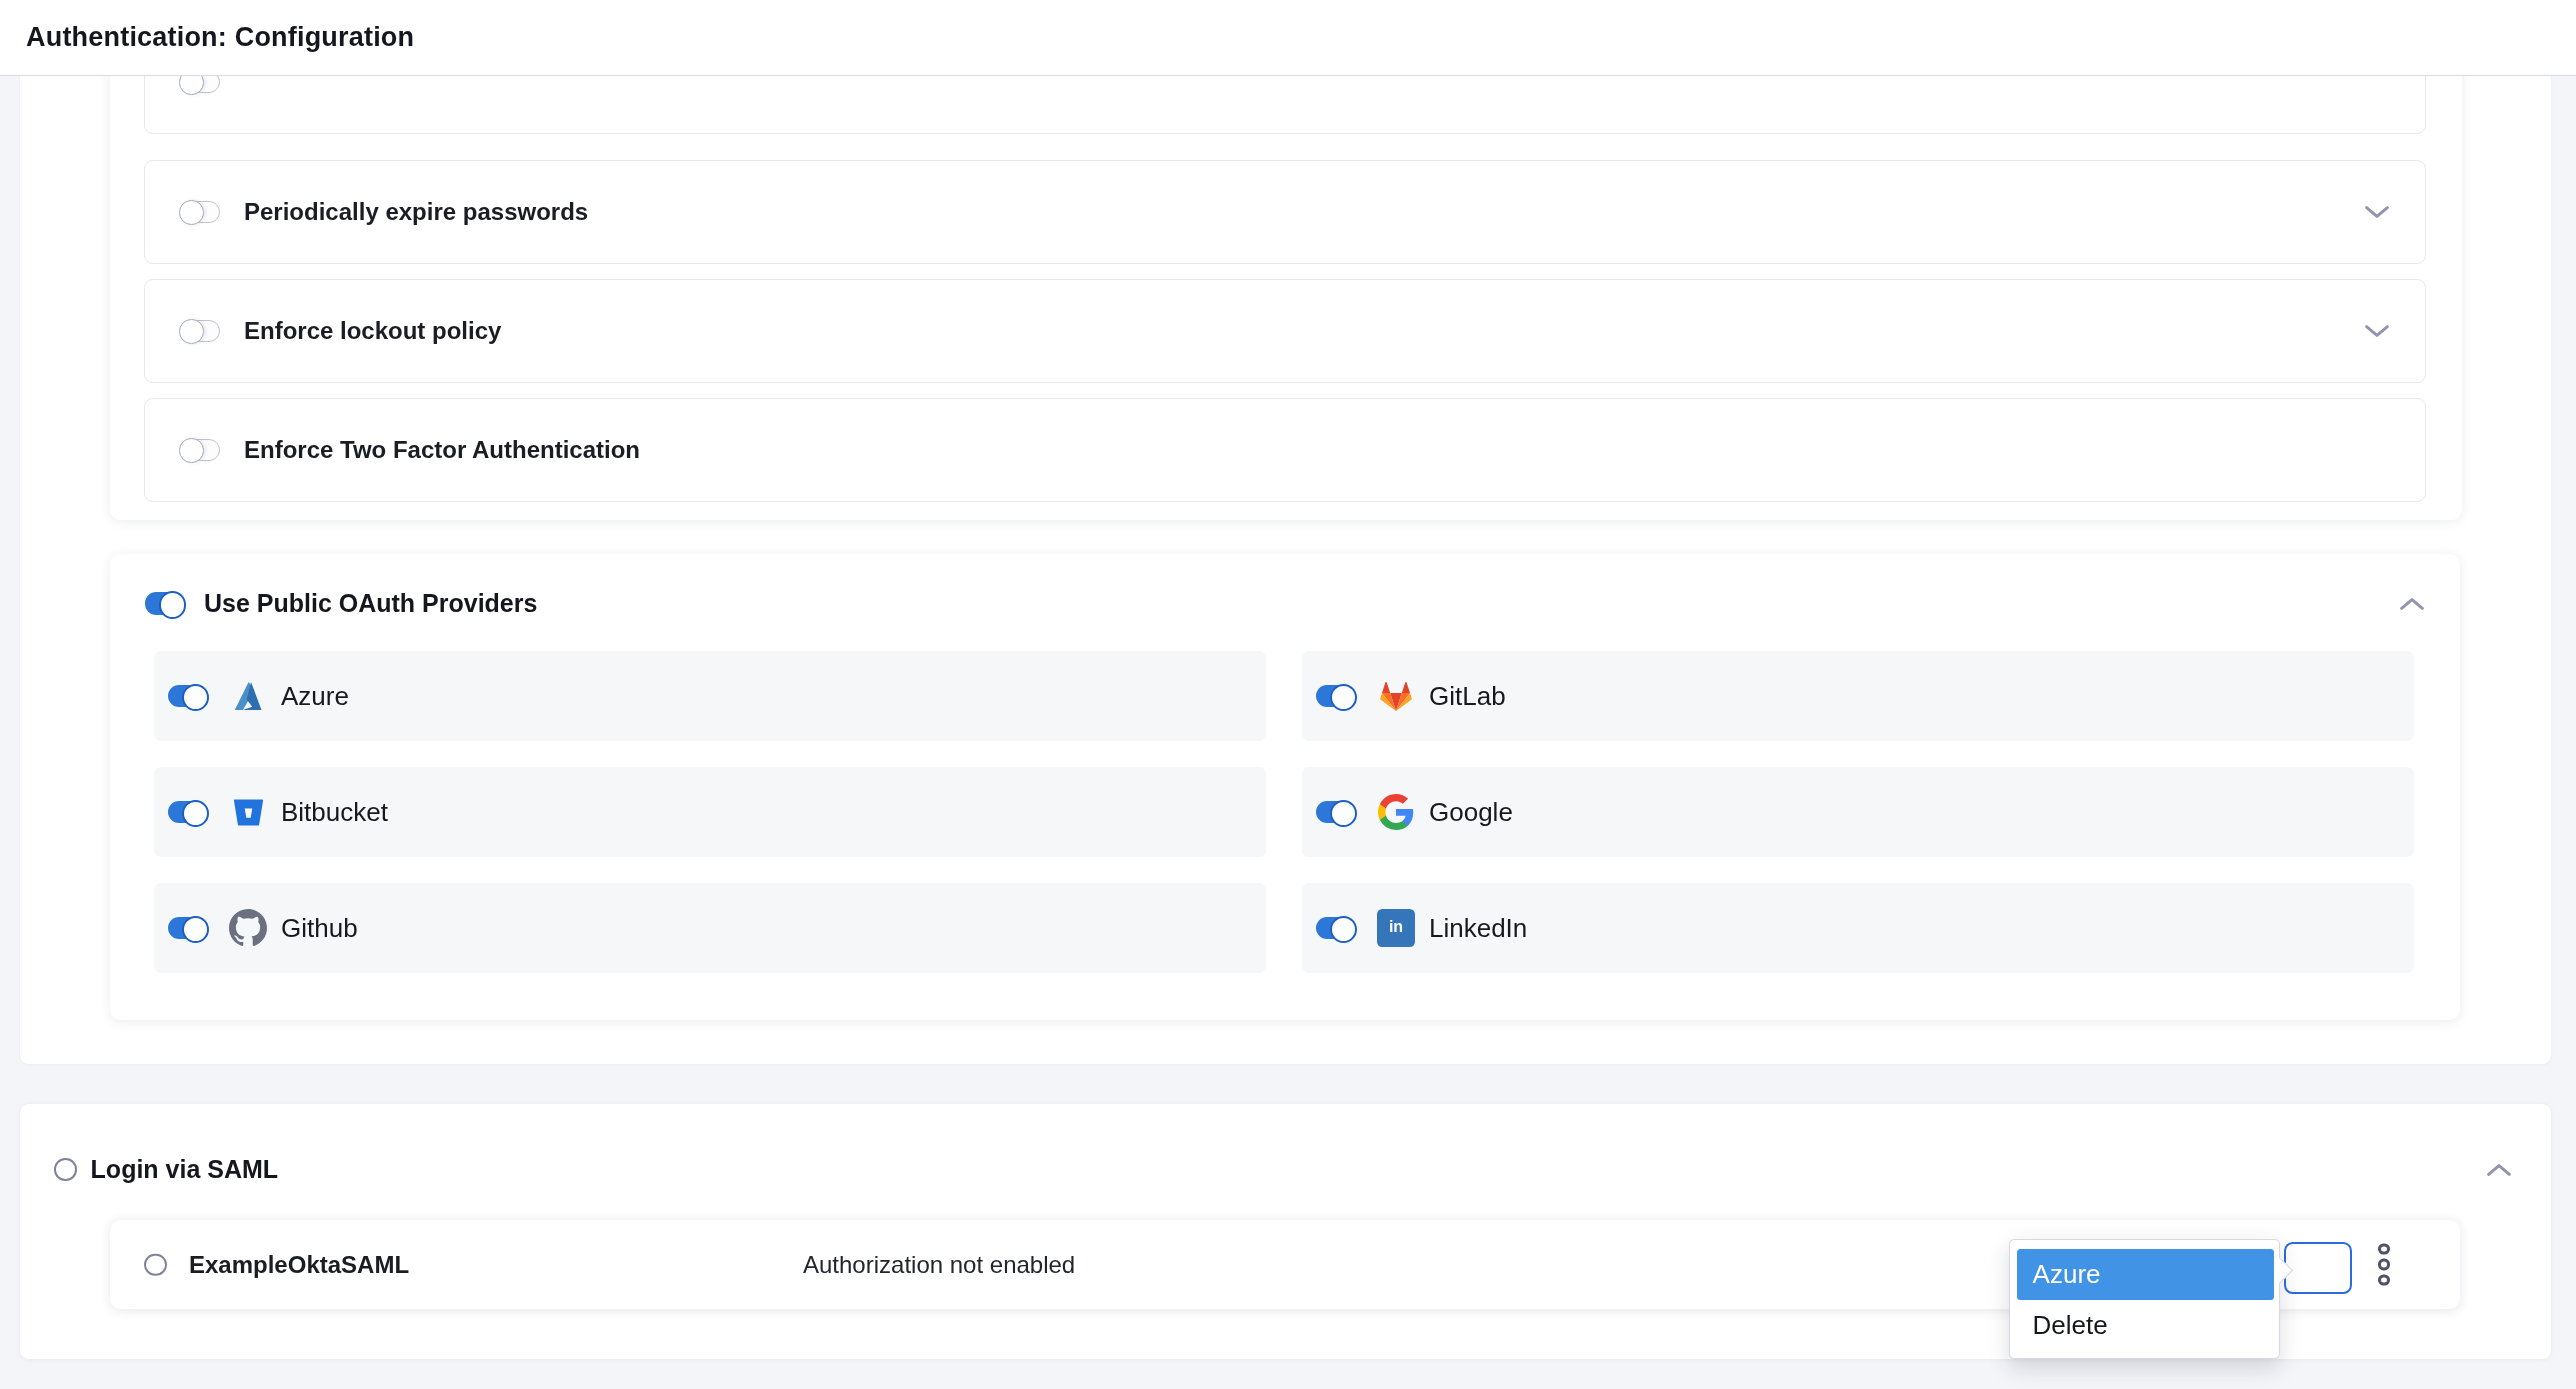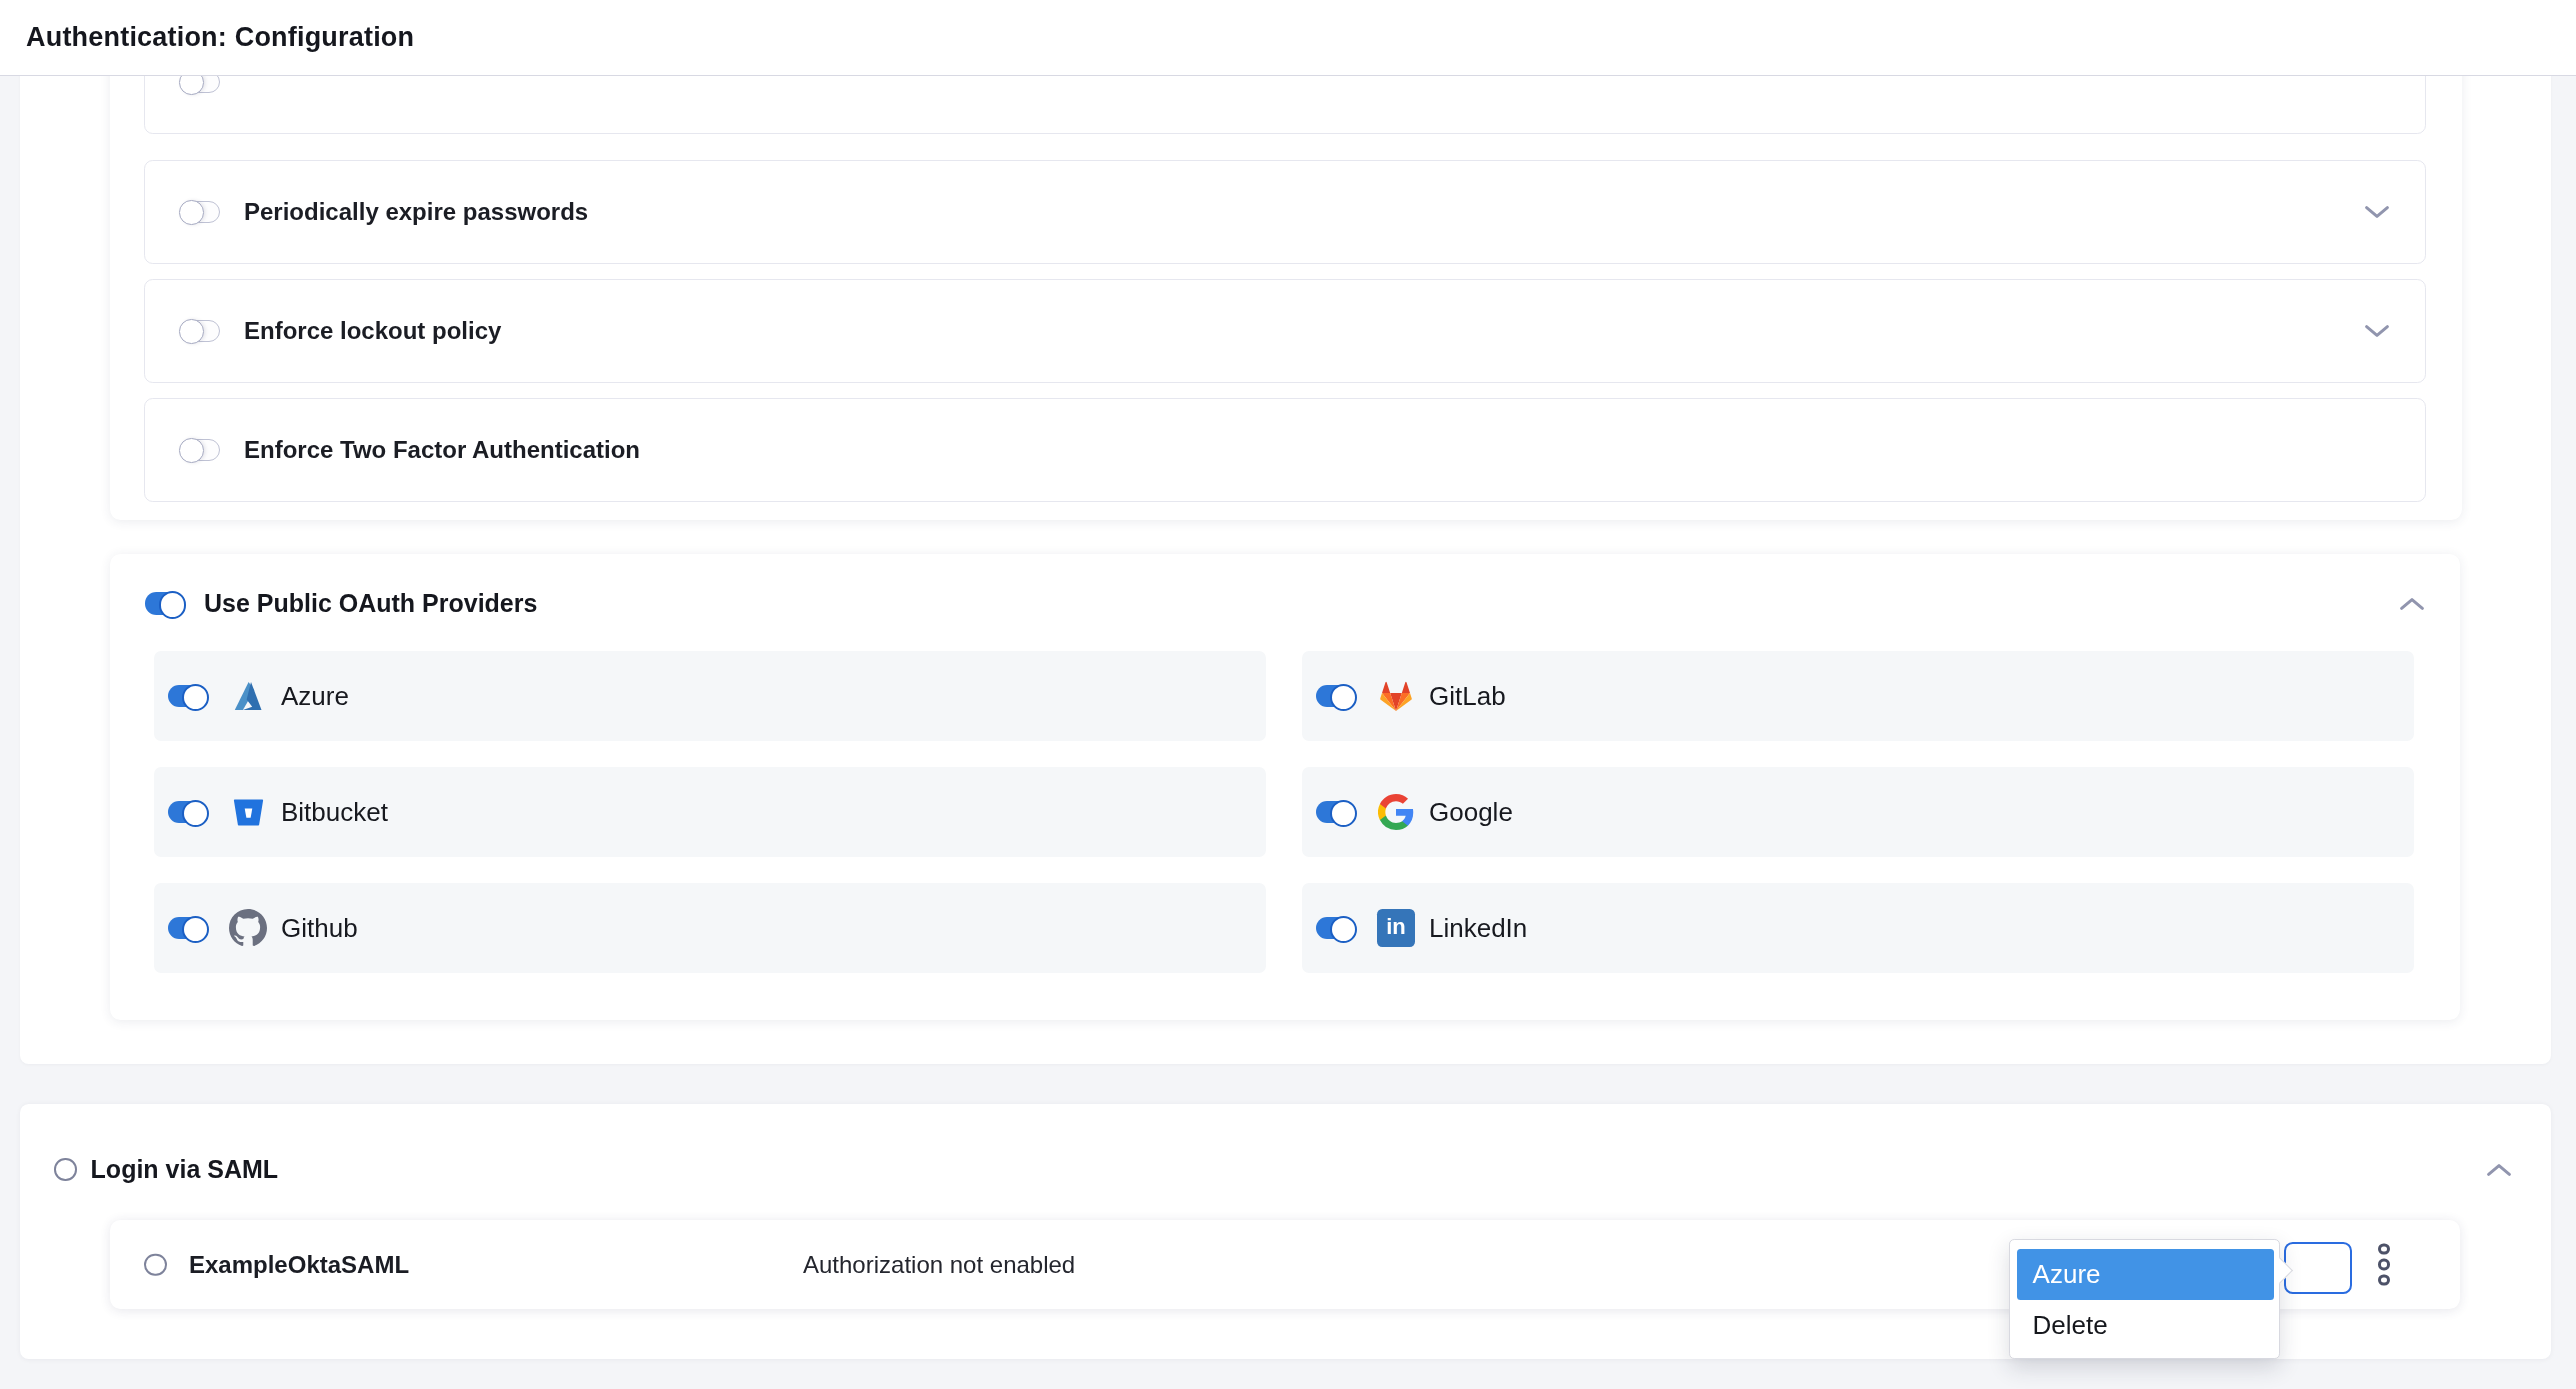--- a/index.html
+++ b/index.html
@@ -75,21 +75,21 @@
   }
   .prov-row {
     height:90px; background:#f5f7f9; border-radius:7px;
     display:flex; align-items:center; padding:0 14px;
   }
   .prov-row .icon { margin-left:21px; width:38px; height:38px; display:flex; align-items:center; justify-content:center; flex:none; }
   .prov-row .label { font-size:26px; font-weight:400; color:#17191f; margin-left:14px; }
 
   .li-badge {
     width:38px; height:38px; border-radius:5.2px; background:#3575b9;
-    color:#fff; font-weight:700; font-size:22px;
+    color:#fff; font-weight:700; font-size:16px;
     display:flex; align-items:center; justify-content:center; padding-bottom:2.6px;
   }
 
   
   .section-saml {
     position:absolute; left:20px; top:1104px; width:2531px; height:255px;
     background:#ffffff; border-radius:8.7px; box-shadow:0 0.9px 5.2px rgba(20,20,50,.05);
     z-index:2;
   }
   .saml-head {

